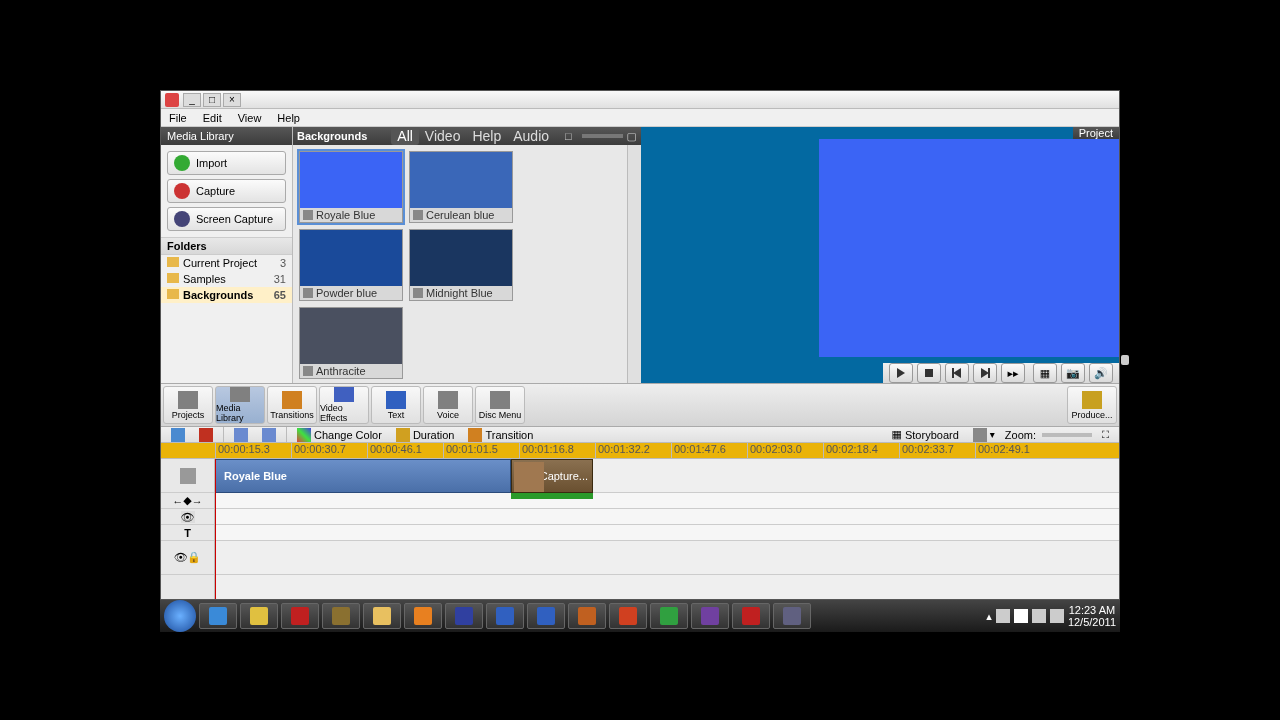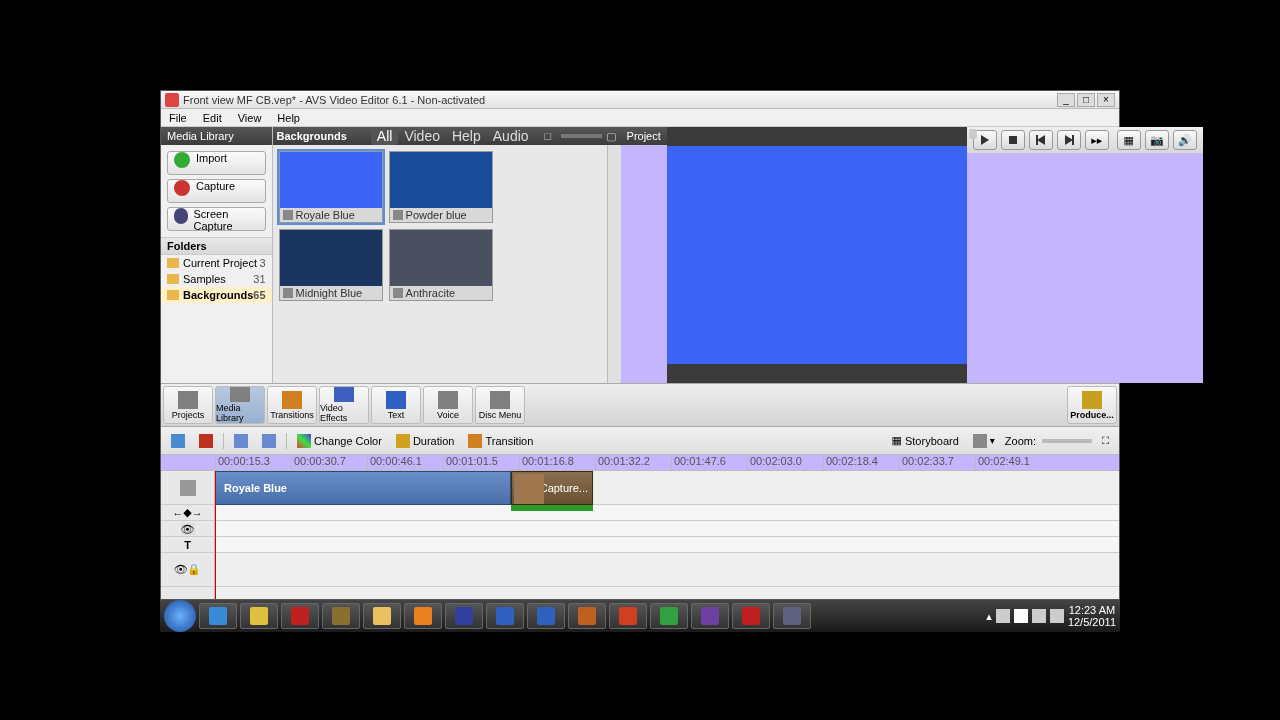--- a/index.html
+++ b/index.html
@@ -9,72 +9,72 @@
 .titlebar-icon { width: 14px; height: 14px; background: #d44; border-radius: 2px; margin-right: 4px; }
 .titlebar-text { flex: 1; font-size: 11px; color: #333; }
 .win-btns { display: flex; gap: 2px; }
 .win-btn { width: 18px; height: 14px; background: #ddd; border: 1px solid #aaa; font-size: 10px; text-align: center; line-height: 12px; cursor: pointer; }
 .menubar { height: 18px; background: #f0f0f0; display: flex; align-items: center; padding: 0 4px; gap: 8px; border-bottom: 1px solid #ccc; }
 .menu-item { padding: 1px 4px; cursor: pointer; }
 .upper { display: flex; height: 256px; }
 .panel-header { height: 18px; background: linear-gradient(#575757,#3c3c3c); color: #fff; font-size: 11px; display: flex; align-items: center; padding: 0 6px; }
 .left-panel { width: 132px; display: flex; flex-direction: column; background: #f0f0f0; border-right: 1px solid #bbb; }
 .ml-btns { padding: 6px; display: flex; flex-direction: column; gap: 4px; }
-.ml-btn { height: 24px; background: linear-gradient(#fbfbfb,#e3e3e3); border: 1px solid #aaa; border-radius: 3px; display: flex; align-items: flex-start; padding: 0 6px; gap: 6px; cursor: pointer; }
+.ml-btn { height: 24px; background: linear-gradient(#fbfbfb,#e3e3e3); border: 1px solid #aaa; border-radius: 3px; display: flex; align-items: center; padding: 0 6px; gap: 6px; cursor: pointer; }
 .ml-btn .ic { width: 16px; height: 16px; border-radius: 8px; }
 .ic-import { background: #3a3; }
 .ic-capture { background: #c33; }
 .ic-screen { background: #447; }
 .folders-hdr { background: linear-gradient(#e8e8e8,#d8d8d8); padding: 2px 6px; font-weight: bold; border-top: 1px solid #ccc; border-bottom: 1px solid #ccc; }
 .folder-list { flex: 1; }
-.folder-row { display: flex; align-items: center; padding: 2px 6px; cursor: pointer; }
+.folder-row { display: flex; padding: 2px 6px; cursor: pointer; }
 .folder-row.sel { background: #fff0c8; font-weight: bold; }
 .folder-ic { width: 12px; height: 10px; background: #e8b84a; margin-right: 4px; }
 .folder-name { flex: 1; }
 .folder-count { color: #555; }
 .folder-btns { display: flex; border-top: 1px solid #ccc; }
 .folder-btn { flex: 1; padding: 2px 4px; background: linear-gradient(#fafafa,#e0e0e0); border: 1px solid #aaa; cursor: pointer; text-align: center; font-size: 10px; }
 .mid-panel { width: 348px; display: flex; flex-direction: column; background: #e8e8e8; }
 .mid-header { display: flex; align-items: center; height: 18px; background: linear-gradient(#575757,#3c3c3c); padding: 0 4px; gap: 4px; }
 .mid-title { color: #fff; font-weight: bold; flex: 0 0 auto; margin-right: 20px; }
 .filter-tab { padding: 1px 6px; color: #ddd; cursor: pointer; font-size: 14px; }
 .filter-tab.active { background: #555; border-radius: 3px; color: #fff; }
 .zoom-slider { width: 50px; height: 4px; background: #777; margin-left: 6px; }
 .thumb-area { flex: 1; overflow-y: auto; padding: 6px; display: flex; flex-wrap: wrap; gap: 6px; align-content: flex-start; }
 .thumb { width: 104px; height: 72px; border: 1px solid #999; display: flex; flex-direction: column; cursor: pointer; }
 .thumb-color { flex: 1; }
 .thumb-label { height: 14px; background: #d8d8d8; display: flex; align-items: center; padding: 0 3px; gap: 3px; font-size: 10px; color: #333; }
 .thumb-ic { width: 10px; height: 10px; background: #888; }
 .thumb.sel { outline: 2px solid #5a8fd6; }
 .scrollbar-v { width: 14px; background: #e0e0e0; border-left: 1px solid #bbb; }
-.preview-panel { flex: 1; display: flex; flex-direction: row; background: #c4b5fd; }
+.preview-panel { flex: 1; display: flex; flex-direction: column; background: #0369a1; align-items: flex-end; }
 .preview-body { flex: 1; display: flex; align-items: center; justify-content: center; background: #3a3a3a; }
 .preview-canvas { width: 300px; height: 218px; background: #3b64f5; }
 .preview-status { height: 16px; background: #2a2a2a; color: #ccc; display: flex; align-items: center; padding: 0 6px; font-size: 10px; }
 .preview-status .spacer { flex: 1; }
 .preview-status .slider { width: 40px; height: 4px; background: #555; margin: 0 4px; }
 .progress-row { height: 14px; background: #222; display: flex; align-items: center; }
 .progress-bar { height: 4px; background: #555; flex: 1; position: relative; }
 .progress-knob { position: absolute; left: 2px; top: -3px; width: 8px; height: 10px; background: #ccc; border-radius: 2px; }
 .play-row { height: 26px; background: linear-gradient(#f0f0f0,#d8d8d8); display: flex; align-items: center; padding: 0 6px; gap: 4px; }
 .play-btn { width: 24px; height: 20px; background: linear-gradient(#fafafa,#dadada); border: 1px solid #999; border-radius: 3px; display: flex; align-items: center; justify-content: center; cursor: pointer; }
 .play-row .spacer { flex: 1; }
 .module-row { height: 44px; background: linear-gradient(#eee,#d4d4d4); display: flex; padding: 2px; gap: 2px; border-top: 1px solid #aaa; border-bottom: 1px solid #aaa; }
 .module-btn { width: 50px; display: flex; flex-direction: column; align-items: center; justify-content: center; border: 1px solid #bbb; border-radius: 3px; background: linear-gradient(#f8f8f8,#e0e0e0); cursor: pointer; gap: 1px; }
 .module-btn.active { background: linear-gradient(#b8c8e0,#98b0d0); }
-.module-btn.produce { font-weight: bold; }
+.module-btn.produce { font-weight: normal; }
 .module-ic { width: 20px; height: 18px; background: #888; }
 .module-lbl { font-size: 9px; }
 .module-row .spacer { flex: 1; }
-.tool-row { height: 28px; background: linear-gradient(#f0f0f0,#e0e0e0); display: flex; align-items: center; padding: 0 6px; gap: 6px; border-bottom: 1px solid #bbb; }
+.tool-row { height: 16px; background: linear-gradient(#f0f0f0,#e0e0e0); display: flex; align-items: center; padding: 0 6px; gap: 6px; border-bottom: 1px solid #bbb; }
 .tool-btn { display: flex; align-items: center; gap: 3px; padding: 1px 4px; cursor: pointer; font-size: 10px; }
 .tool-ic { width: 14px; height: 14px; background: #888; }
 .tool-row .spacer { flex: 1; }
 .timeline { flex: 1; background: #ebebeb; display: flex; flex-direction: column; overflow: hidden; }
-.ruler { height: 16px; background: #c4b5fd; display: flex; font-size: 9px; color: #555; padding-left: 54px; border-bottom: 1px solid #bbb; }
+.ruler { height: 16px; background: #eab308; display: flex; font-size: 9px; color: #555; padding-left: 54px; border-bottom: 1px solid #bbb; }
 .ruler-tick { width: 76px; border-left: 1px solid #bbb; padding-left: 2px; }
 .tracks { flex: 1; display: flex; }
 .track-heads { width: 54px; background: #e8e8e8; border-right: 1px solid #bbb; }
 .track-head { height: 34px; border-bottom: 1px solid #ccc; display: flex; align-items: center; justify-content: center; }
 .track-head.small { height: 16px; }
 .th-ic { width: 16px; height: 16px; background: #999; }
 .track-body { flex: 1; position: relative; background: #efefef; }
 .track-lane { position: absolute; left: 0; right: 0; height: 34px; border-bottom: 1px solid #ccc; background: #efefef; }
 .track-lane.small { height: 16px; background: #f6f6f6; }
 .clip-main { position: absolute; left: 0; top: 0; width: 296px; height: 34px; background: linear-gradient(#6a8fc8,#4a6fa8); border: 1px solid #2a4a7a; color: #fff; font-weight: bold; display: flex; align-items: center; padding: 0 8px; font-size: 10px; }
@@ -91,21 +91,20 @@
 .clock { text-align: center; line-height: 12px; }
 svg { display: block; }
 </style>
 </head>
 <body>
 
 <div class="app-window">
 
   <div class="titlebar">
     <div class="titlebar-icon"></div>
-    <div class="titlebar-text">Front view MF CB.vep* - AVS Video Editor 6.1 - Non-activated</div>
     <div class="win-btns">
       <div class="win-btn">_</div>
       <div class="win-btn">□</div>
       <div class="win-btn">×</div>
     </div>
   </div>
 
   <div class="menubar">
     <span class="menu-item">File</span>
     <span class="menu-item">Edit</span>
@@ -158,20 +157,27 @@
         <div class="zoom-slider"></div>
         <span style="color:#ccc;margin-left:auto">▢</span>
       </div>
       <div style="display:flex;flex:1;overflow:hidden">
         <div class="thumb-area" id="thumbs">
             <div class="thumb sel">
               <div class="thumb-color" style="background:#3b64f5"></div>
               <div class="thumb-label">
                 <div class="thumb-ic"></div>
                 <span>Royale Blue</span>
+              </div>
+            </div>
+            <div class="thumb">
+              <div class="thumb-color" style="background:#3a67b8"></div>
+              <div class="thumb-label">
+                <div class="thumb-ic"></div>
+                <span>Cerulean blue</span>
               </div>
             </div>
             <div class="thumb">
               <div class="thumb-color" style="background:#1a4a9a"></div>
               <div class="thumb-label">
                 <div class="thumb-ic"></div>
                 <span>Powder blue</span>
               </div>
             </div>
             <div class="thumb">

